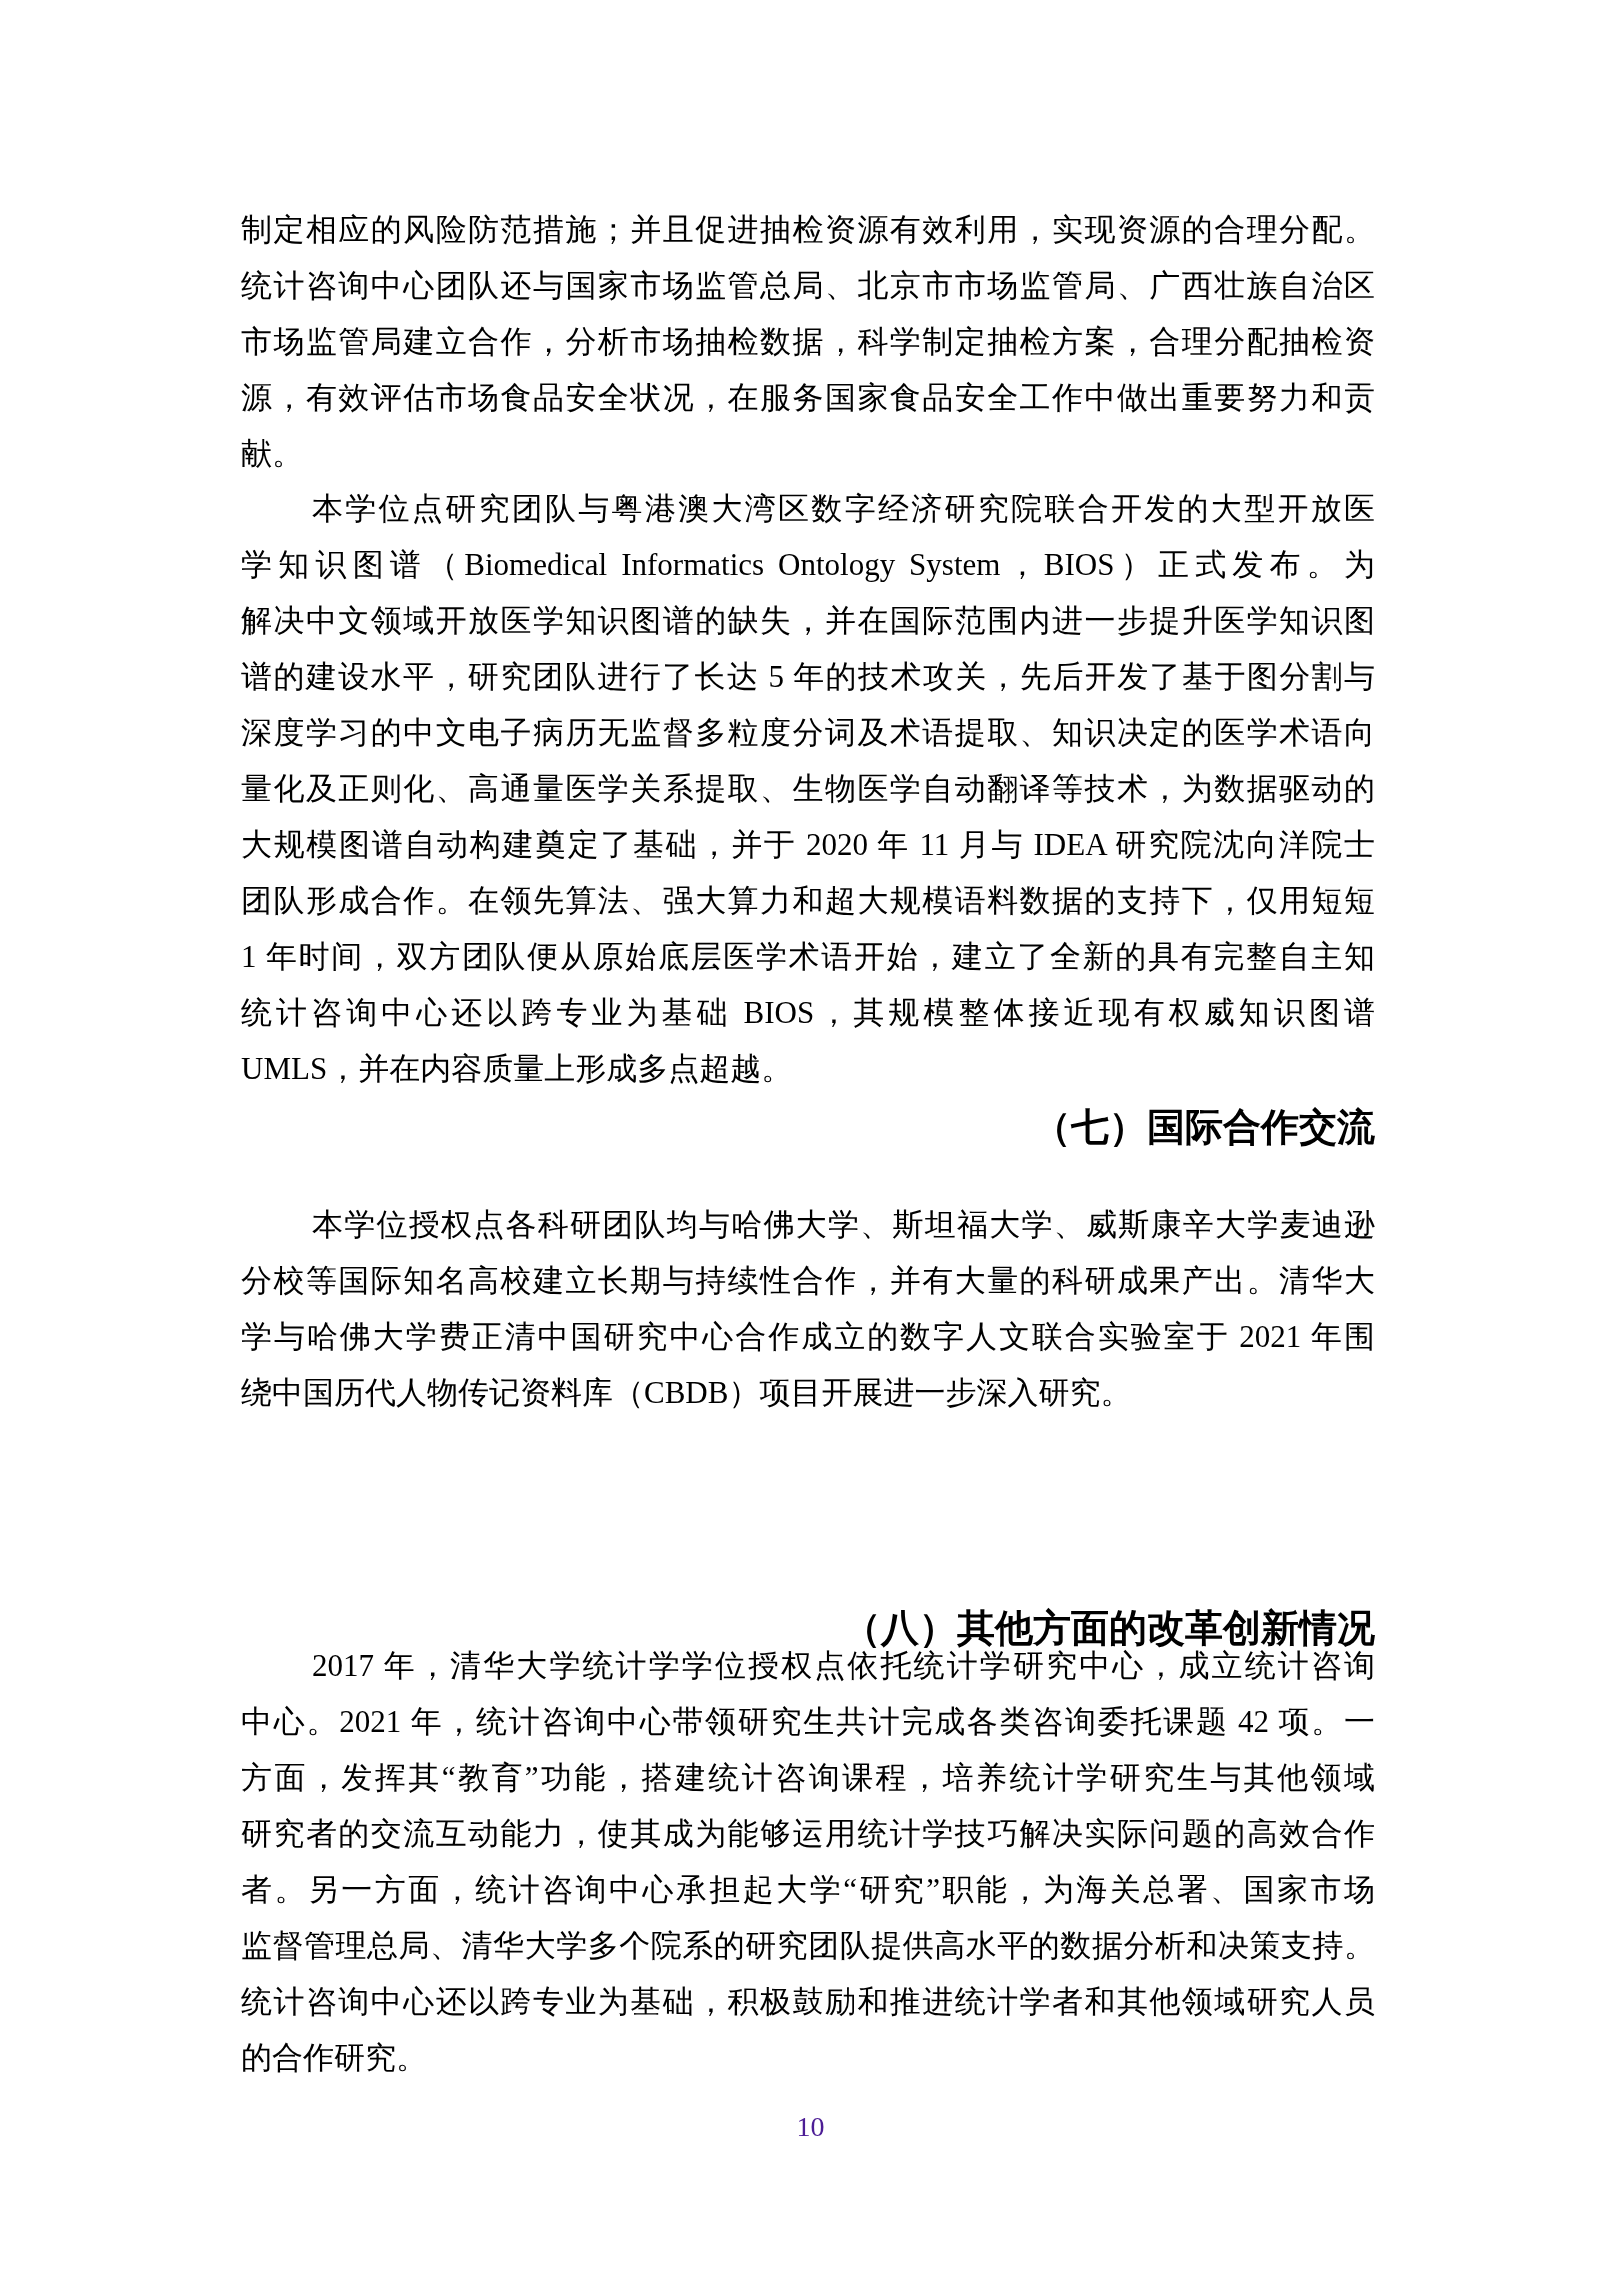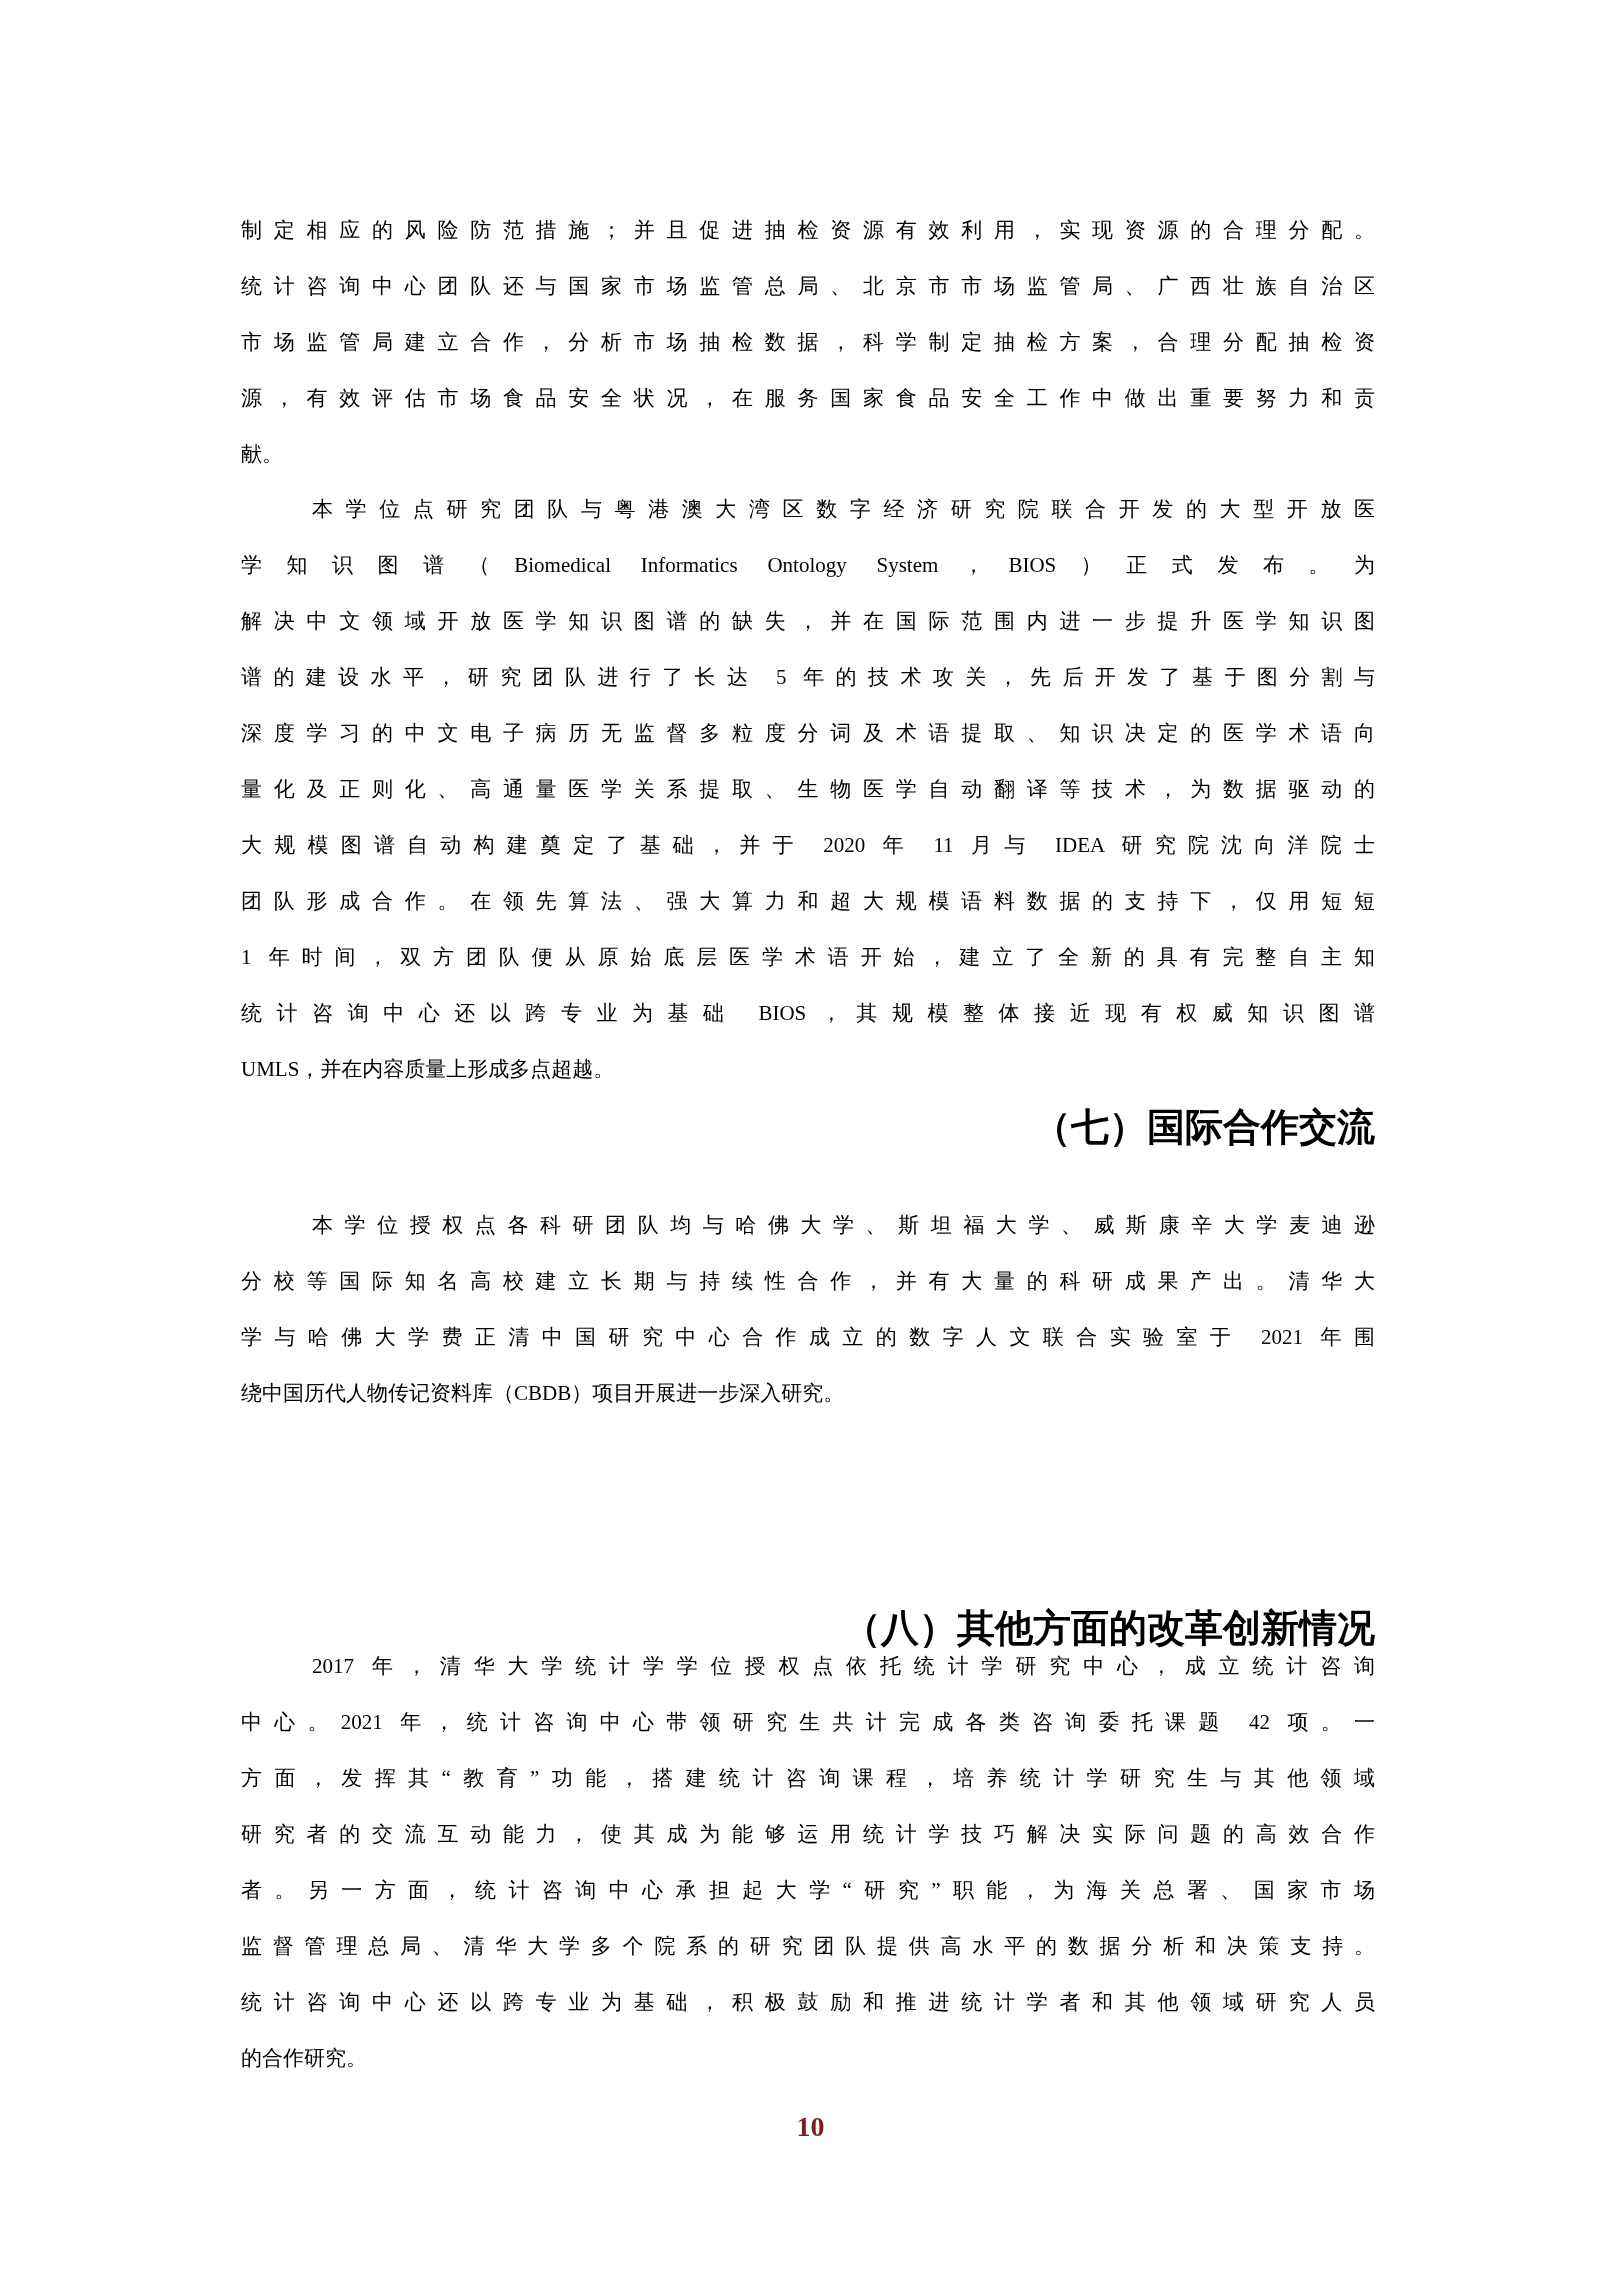--- a/index.html
+++ b/index.html
@@ -7,21 +7,21 @@
     position:relative;
     width:1621px;height:2293px;
     margin:0 auto;
     background:#ffffff;
     color:#000000;
     font-family:"Liberation Serif","DejaVu Serif",serif;
     overflow:hidden;
   }
   .para{position:absolute;left:241px;width:1134px;}
   .ln{
-    font-size:21px;
+    font-size:31px;
     line-height:56px;
     height:56px;
     text-align:justify;
     text-align-last:justify;
     text-justify:inter-character;
     white-space:normal;
     overflow:visible;
   }
   .ln.end{text-align-last:left;}
   .ln.ind{text-indent:71px;}
@@ -32,22 +32,21 @@
     font-size:38px;
     line-height:55px;
     color:#000000;
     text-align:right;
   }
   .footer{
     position:absolute;left:0;top:2107px;width:100%;
     text-align:center;
     font-size:28px;
     line-height:39px;
-    color:#7f1d1d;
-    font-weight:bold;
+    color:#4c1d95;
   }
 </style>
 </head>
 <body>
 
 <div class="page">
 
   <div class="para" style="top:202px">
     <div class="ln">制定相应的风险防范措施；并且促进抽检资源有效利用，实现资源的合理分配。</div>
     <div class="ln">统计咨询中心团队还与国家市场监管总局、北京市市场监管局、广西壮族自治区</div>

